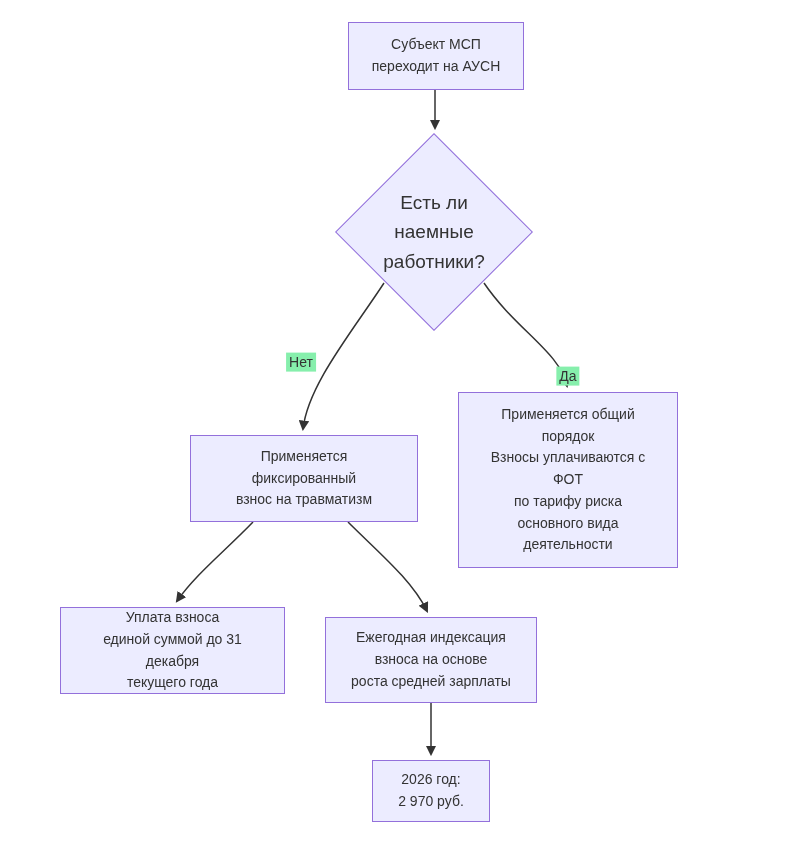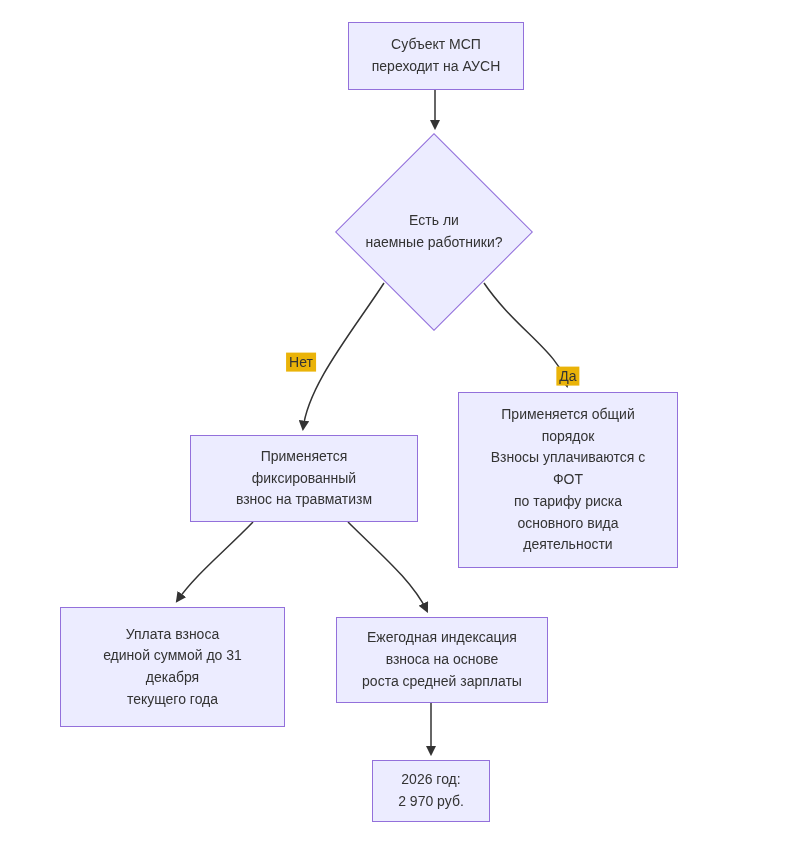--- a/index.html
+++ b/index.html
@@ -37,49 +37,49 @@
     display: flex;
     align-items: center;
     justify-content: center;
     text-align: center;
     white-space: pre-line;
     padding: 6px 10px;
   }
   .node-start       { left: 348px; top: 22px;  width: 176px; height: 68px; }
   .node-fixed       { left: 190px; top: 435px; width: 228px; height: 87px; }
   .node-general     { left: 458px; top: 392px; width: 220px; height: 176px; }
-  .node-payment     { left: 60px;  top: 607px; width: 225px; height: 120px; }
-  .node-indexation  { left: 325px; top: 617px; width: 212px; height: 86px; margin-left: 11px; }
+  .node-payment     { left: 60px;  top: 607px; width: 225px; height: 87px; }
+  .node-indexation  { left: 325px; top: 617px; width: 212px; height: 86px; }
   .node-amount      { left: 372px; top: 760px; width: 118px; height: 62px; font-weight: normal; }
   .diamond {
     position: absolute;
     left: 364px;
     top: 162px;
     width: 140px;
     height: 140px;
     background: #ECECFF;
     border: 1px solid #9370DB;
     transform: rotate(45deg);
   }
   .diamond-label {
     position: absolute;
     left: 434px;
     top: 232px;
     transform: translate(-50%, -50%);
     color: #333333;
-    font-size: 14px;
+    font-size: 19px;
     line-height: 1.55;
     text-align: center;
     white-space: pre-line;
     width: 170px;
   }
   .edge-label {
     position: absolute;
     transform: translate(-50%, -50%);
-    background: #eab308;
+    background: #86efac;
     color: #333333;
     font-size: 14px;
     line-height: 1.2;
     padding: 1px 3px;
   }
   .edge-label-no  { left: 301px; top: 362px; }
   .edge-label-yes { left: 568px; top: 376px; }
 </style>
 </head>
 <body>

